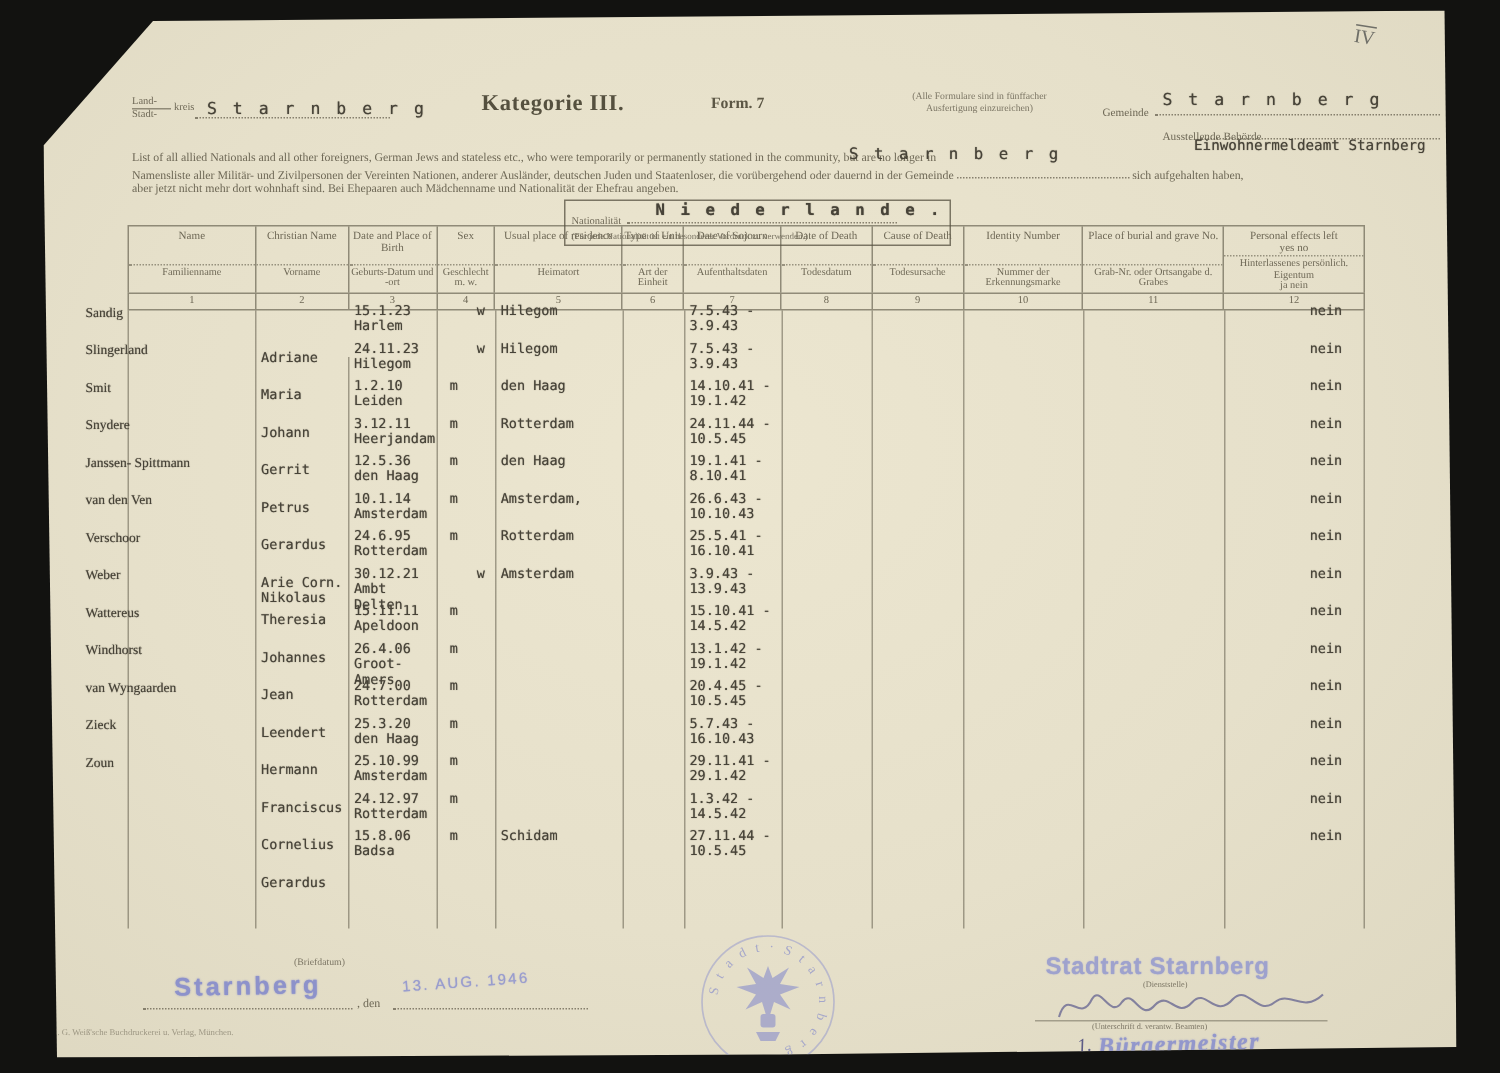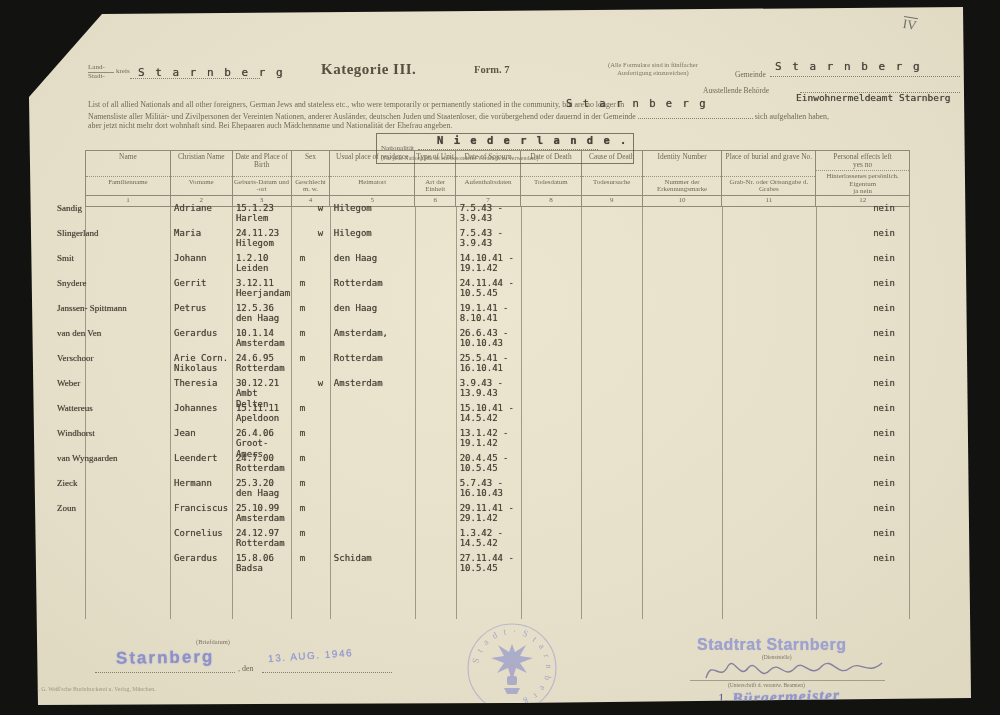--- a/index.html
+++ b/index.html
@@ -81,21 +81,21 @@
   <div class="abs title" style="left:321px;top:61px;">Kategorie III.</div>
   <div class="abs formno" style="left:474px;top:64px;">Form. 7</div>
   <div class="abs tiny" style="left:588px;top:61px;text-align:center;width:130px;">
     <div>(Alle Formulare sind in fünffacher</div>
     <div>Ausfertigung einzureichen)</div>
   </div>
 
   <div class="abs hlabel" style="left:735px;top:70px;">Gemeinde</div>
   <div class="abs dots" style="left:770px;top:62px;width:190px;height:14px;"></div>
   <div class="abs type" style="left:775px;top:60px;font-size:11px;letter-spacing:2px;">S t a r n b e r g</div>
-  <div class="abs hlabel" style="left:703px;top:86px;">Ausstellende Behörde</div>
+  <div class="abs hlabel" style="left:775px;top:86px;">Ausstellende Behörde</div>
   <div class="abs dots" style="left:800px;top:78px;width:160px;height:14px;"></div>
   <div class="abs type" style="left:796px;top:92px;font-size:9.5px;">Einwohnermeldeamt Starnberg</div>
 
   <div class="abs" style="left:88px;top:100px;width:822px;font-size:7.9px;line-height:9.6px;color:#6e6856;">
     <div style="white-space:nowrap;">List of all allied Nationals and all other foreigners, German Jews and stateless etc., who were temporarily or permanently stationed in the community, but are no longer in</div>
     <div style="white-space:nowrap;">
       <span>Namensliste aller Militär- und Zivilpersonen der Vereinten Nationen, anderer Ausländer, deutschen Juden und Staatenloser, die vorübergehend oder dauernd in der Gemeinde</span>
       <span class="dots" style="display:inline-block;width:115px;height:8px;"></span>
       <span>sich aufgehalten haben,</span>
     </div>
@@ -191,21 +191,21 @@
             <div class="slot">van den Ven</div>
             <div class="slot">Verschoor</div>
             <div class="slot">Weber</div>
             <div class="slot">Wattereus</div>
             <div class="slot">Windhorst</div>
             <div class="slot">van Wyngaarden</div>
             <div class="slot">Zieck</div>
             <div class="slot">Zoun</div>
           </div>
         </div>
-        <div class="col col1" style="width: 62px;">
+        <div class="col col1" style="width: 62px; margin-top: 31px;">
           <div class="colrows">
             <div class="slot">Adriane</div>
             <div class="slot">Maria</div>
             <div class="slot">Johann</div>
             <div class="slot">Gerrit</div>
             <div class="slot">Petrus</div>
             <div class="slot">Gerardus</div>
             <div class="slot">Arie Corn.
 Nikolaus</div>
             <div class="slot">Theresia</div>

